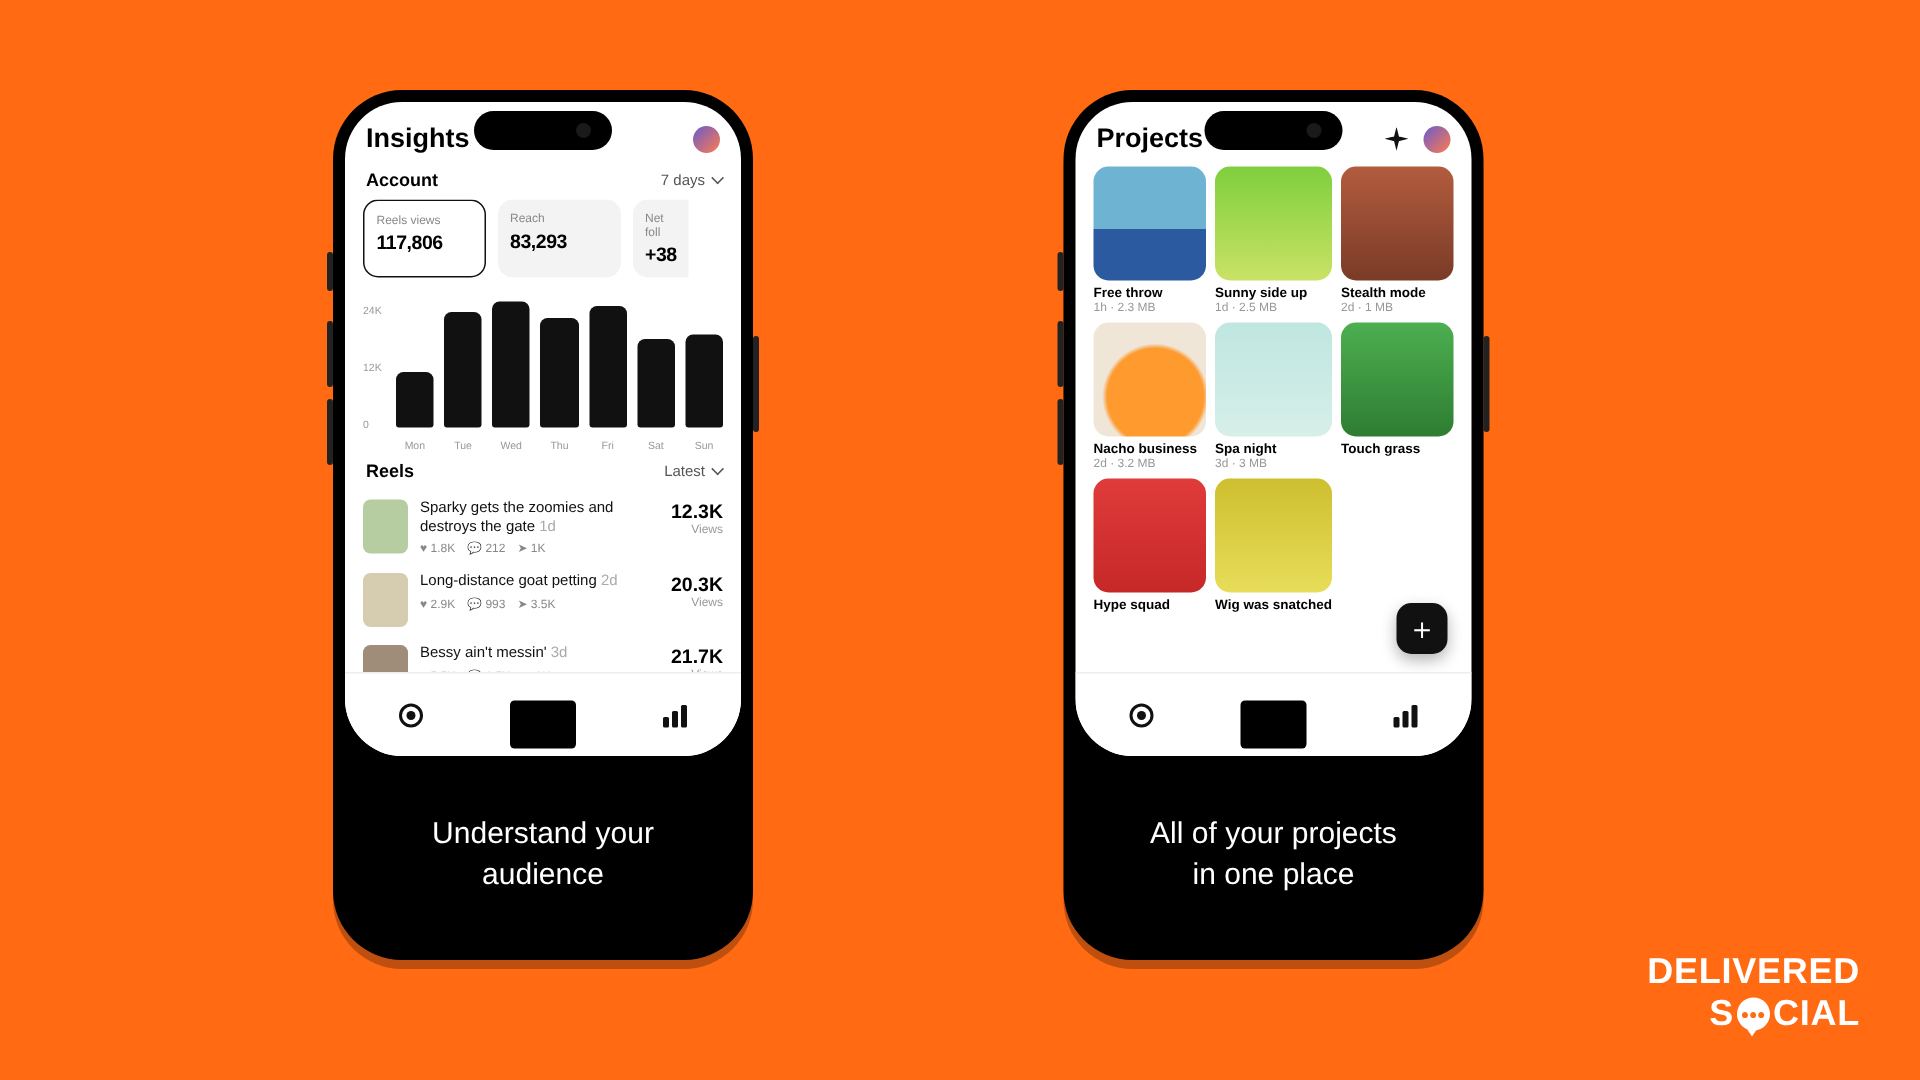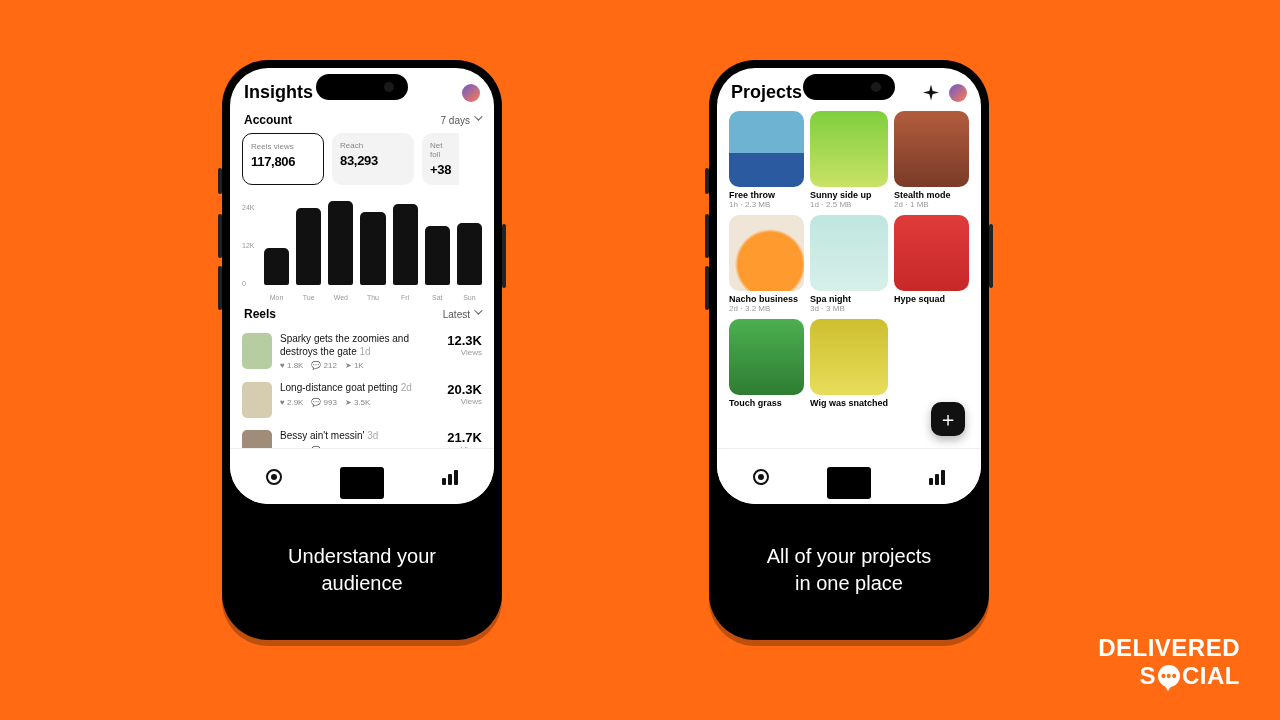--- a/index.html
+++ b/index.html
@@ -47,21 +47,21 @@
   .hdr .right { display:flex; align-items:center; gap:10px; }
   .avatar { width:18px; height:18px; border-radius:50%; background:linear-gradient(135deg,#6a5acd,#ff7c4d); }
   .sparkle { width:16px; height:16px; position:relative; }
   .sparkle::before,.sparkle::after{content:"";position:absolute;background:#111;}
   .sparkle::before{left:6px;top:0;width:4px;height:16px;clip-path:polygon(50% 0,100% 50%,50% 100%,0 50%);}
   .sparkle::after{left:0;top:6px;width:16px;height:4px;clip-path:polygon(0 50%,50% 0,100% 50%,50% 100%);}
 
   
   .sec-row { display:flex; align-items:center; justify-content:space-between; padding:2px 4px 6px; }
   .sec-row .lbl { font-size:12px; font-weight:600; }
-  .sec-row .dd { font-size:10px; color:#555; display:flex; align-items:flex-start; gap:4px; cursor:pointer;}
+  .sec-row .dd { font-size:10px; color:#555; display:flex; align-items:center; gap:4px; cursor:pointer;}
   .chev { display:inline-block; width:6px; height:6px; border-right:1.5px solid #555; border-bottom:1.5px solid #555; transform:rotate(45deg) translateY(-2px);}
 
   .cards { display:flex; gap:8px; padding:0 2px 10px; overflow:hidden;}
   .card { flex:0 0 82px; background:#f3f3f3; border-radius:10px; padding:8px; }
   .card.sel { background:#fff; border:1.5px solid #111; }
   .card .m { font-size:8px; color:#888; }
   .card .v { font-size:13px; font-weight:700; margin-top:3px; letter-spacing:-.3px;}
   .card.cut { flex:0 0 34px; border-radius:10px 0 0 10px; }
 
   .chart { position:relative; height:106px; margin:0 2px 4px; }
@@ -307,27 +307,27 @@
           <div class="th e"></div>
           <div class="t">Nacho business</div>
           <div class="s">2d · 3.2 MB</div>
         </div>
         <div class="proj">
           <div class="th f"></div>
           <div class="t">Spa night</div>
           <div class="s">3d · 3 MB</div>
         </div>
         <div class="proj">
+          <div class="th g"></div>
+          <div class="t">Touch grass</div>
+          <div class="s"></div>
+        </div>
+        <div class="proj">
           <div class="th h"></div>
           <div class="t">Hype squad</div>
-          <div class="s"></div>
-        </div>
-        <div class="proj">
-          <div class="th g"></div>
-          <div class="t">Touch grass</div>
           <div class="s"></div>
         </div>
         <div class="proj">
           <div class="th i"></div>
           <div class="t">Wig was snatched</div>
           <div class="s"></div>
         </div>
       </div>
 
     <div class="fab">

